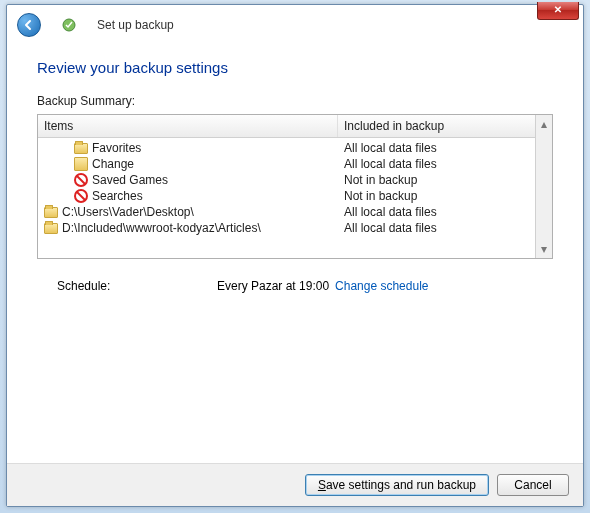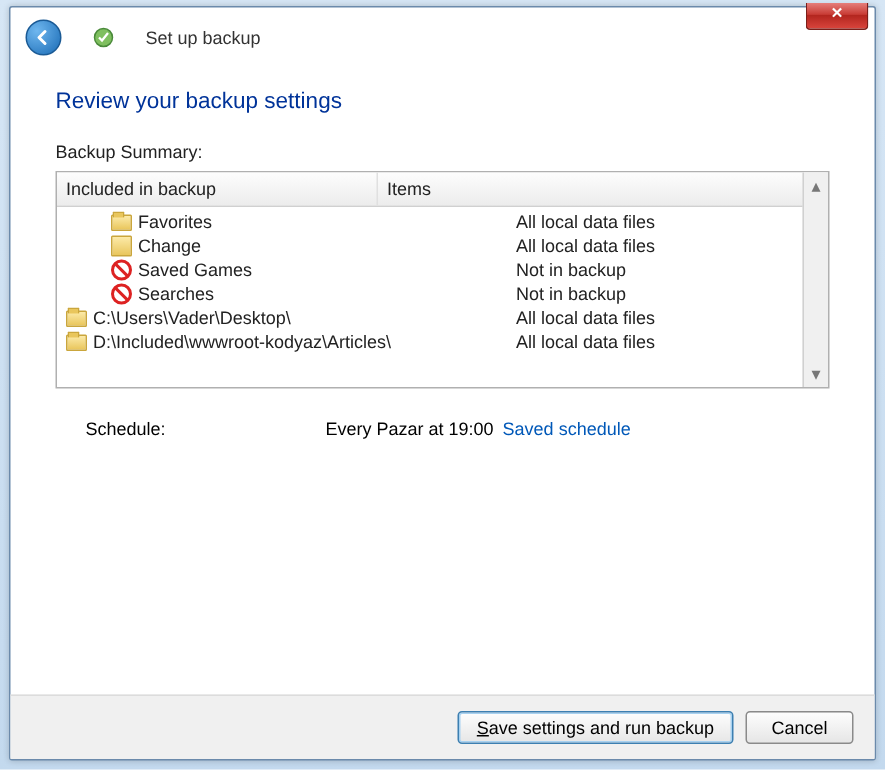--- a/index.html
+++ b/index.html
@@ -237,22 +237,22 @@
   </div>
 
   <div class="content">
     <div class="heading">Review your backup settings</div>
 
 
     <div class="row summary-label">Backup Summary:</div>
 
     <div class="table-wrap">
       <div class="table-header">
+        <div class="th col-items">Items</div>
         <div class="th col-inc">Included in backup</div>
-        <div class="th col-items">Items</div>
       </div>
       <div class="table-body" id="tbody">
           <div class="tr">
             <div class="td-items">
               <span class="indent"></span>
               <span class="icon">
                 <span class="icon-folder"></span>
               </span>
               <span>Favorites</span>
             </div>
@@ -309,21 +309,21 @@
         </div>
       <div class="scroll-col">
         <span>▴</span>
         <span>▾</span>
       </div>
     </div>
 
     <div class="schedule-row">
       <span class="label">Schedule:</span>
       <span>Every Pazar at 19:00</span>
-      <span class="link">Saved schedule</span>
+      <span class="link">Change schedule</span>
     </div>
   </div>
 
   <div class="footer">
     <button class="btn primary"><span class="u">S</span><span>ave settings and run backup</span></button>
     <button class="btn">Cancel</button>
   </div>
 
 </div>
 

